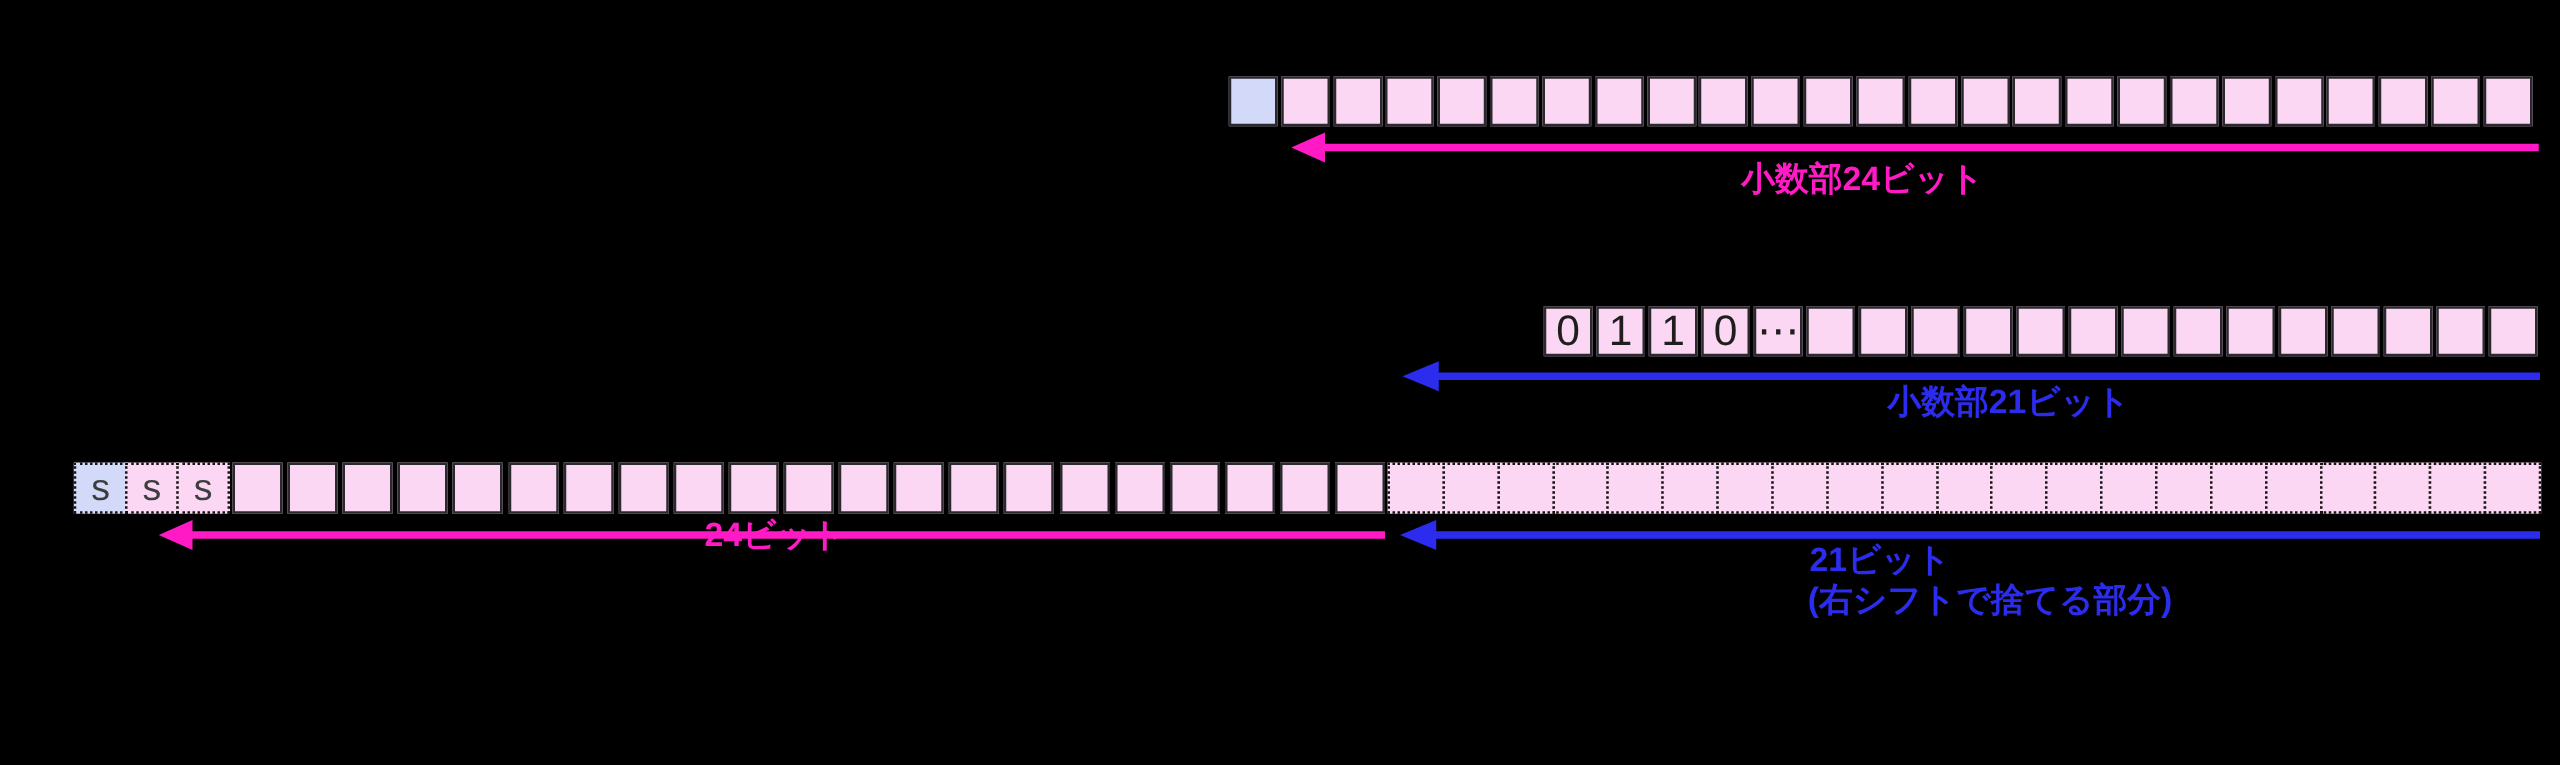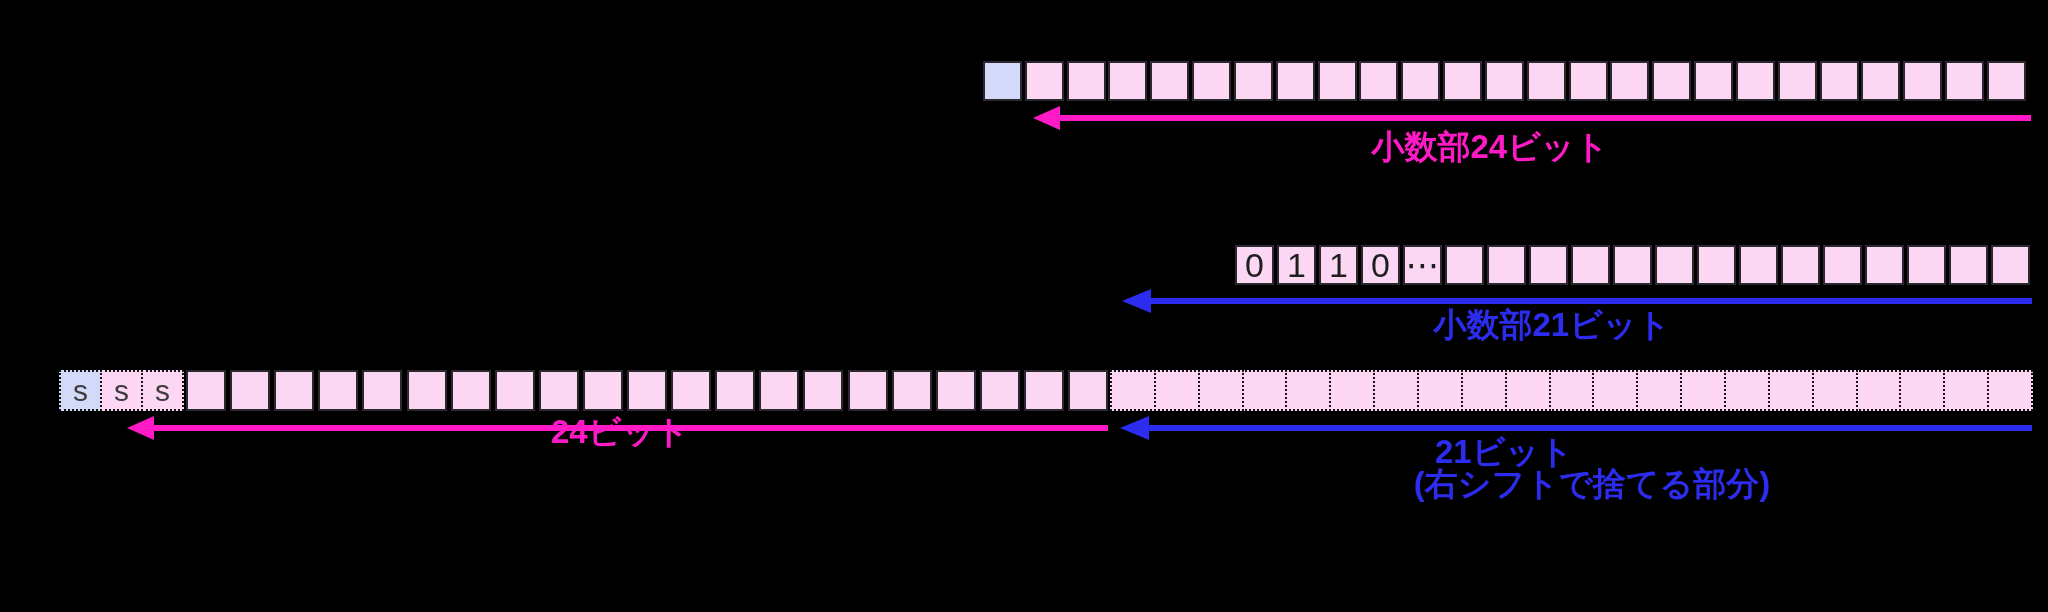--- a/index.html
+++ b/index.html
@@ -21,21 +21,21 @@
   .arrow-line.magenta-bg{background:var(--magenta,#ff1ac6);}
   .arrow-line.blue-bg{background:var(--blue,#2c2cee);}
   .arrow-head{
     position:absolute;width:0;height:0;
     border-top:12px solid transparent;border-bottom:12px solid transparent;
   }
   .arrow-head.magenta-bg{border-right:27px solid var(--magenta,#ff1ac6);}
   .arrow-head.blue-bg{border-right:29px solid var(--blue,#2c2cee);}
   .label{
     position:absolute;transform:translateX(-50%);
-    font-weight:bold;font-size:33px;white-space:nowrap;line-height:1.1;
+    font-weight:bold;font-size:27px;white-space:nowrap;line-height:1.1;
   }
   .label.magenta{color:var(--magenta,#ff1ac6);}
   .label.blue{color:var(--blue,#2c2cee);}
 </style>
 </head>
 <body>
 
 <div class="stage" id="stage" style="--bg: #000000; --magenta: #ff1ac6; --blue: #2c2cee; --cell-pink: #fbd7f3; --cell-lavender: #d3d9f8; --cell-border: #2a2a2e; --digit-text: #1e1e1e; --sign-text: #3d3d3d;">
 
   <div id="row-top">
@@ -144,17 +144,17 @@
   <div class="arrow-line blue-bg" id="arrow2-line" style="left: 1148px; top: 298px; width: 884px;"></div>
   <div class="arrow-head blue-bg" id="arrow2-head" style="left: 1122px; top: 289px;"></div>
 
   <div class="arrow-line magenta-bg" id="arrow3-line" style="left: 151px; top: 425px; width: 957px;"></div>
   <div class="arrow-head magenta-bg" id="arrow3-head" style="left: 127px; top: 416px;"></div>
 
   <div class="arrow-line blue-bg" id="arrow4-line" style="left: 1146px; top: 425px; width: 886px;"></div>
   <div class="arrow-head blue-bg" id="arrow4-head" style="left: 1120px; top: 416px;"></div>
 
   <div class="label magenta" style="left:1490px;top:129px;">小数部24ビット</div>
-  <div class="label blue" style="left:1552px;top:307px;">小数部21ビット</div>
+  <div class="label blue" style="left:1607px;top:307px;">小数部21ビット</div>
   <div class="label magenta" style="left:620px;top:414px;">24ビット</div>
   <div class="label blue" style="left:1504px;top:434px;">21ビット</div>
   <div class="label blue" style="left:1592px;top:466px;">(右シフトで捨てる部分)</div>
 </div>
 
 </body></html>

